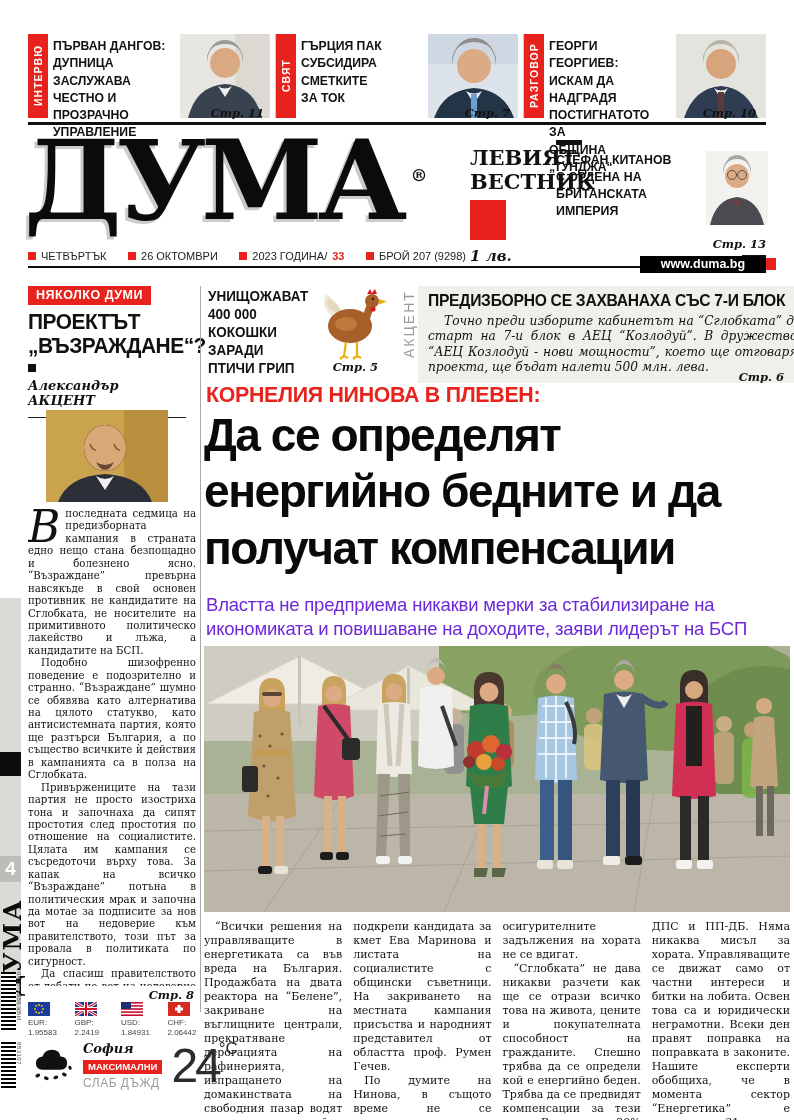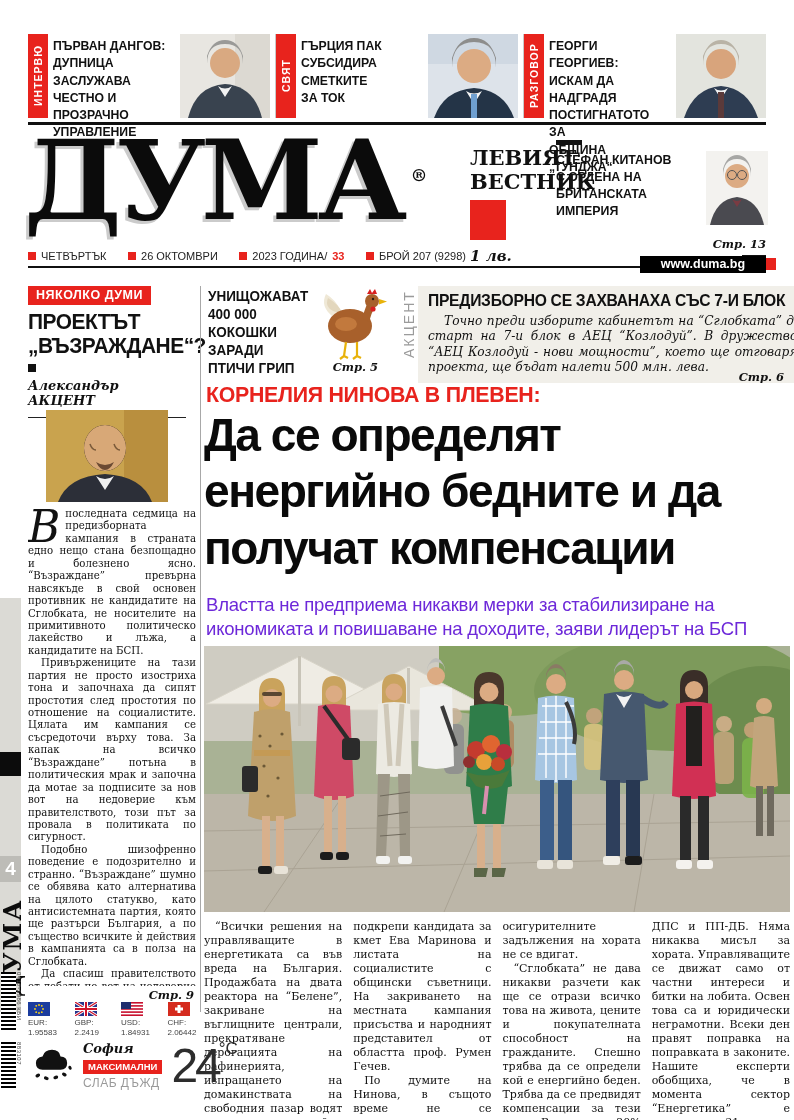--- a/index.html
+++ b/index.html
@@ -175,20 +175,25 @@
         <svg viewBox="0 0 90 84" width="90" height="84">
           <rect width="90" height="84" fill="#e3e4de"></rect>
           <path d="M27,32 Q27,10 45,10 Q63,10 63,32 L63,22 Q57,6 45,6 Q33,6 27,22 Z" fill="#b9b3a6"></path>
           <circle cx="45" cy="30" r="15" fill="#d8a47c"></circle>
           <path d="M8,84 Q18,54 45,52 Q72,54 82,84 Z" fill="#2e3d52"></path>
           <path d="M38,54 L45,65 L52,54 Q45,59 38,54 Z" fill="#f2f2f2"></path>
           <rect x="42" y="58" width="6" height="26" fill="#5b3a3a"></rect>
         </svg>
       </div>
     </div>
+  </div>
+  <div class="refsrow">
+    <div class="pageref">Стр. 11</div>
+    <div class="pageref">Стр. 7</div>
+    <div class="pageref">Стр. 10</div>
   </div>
   <div class="ruler1"></div>
 
   <div class="logo"><span>ДУМА</span><sup>®</sup></div>
   <div class="tagline ml">ЛЕВИЯТ
 ВЕСТНИК</div>
   <div class="redsquare"></div>
 
   <div class="kitanov">
     <div class="kdash"></div>
@@ -258,25 +263,25 @@
       <ellipse cx="59" cy="38" rx="21" ry="23" fill="#d8aráč77"></ellipse>
       <ellipse cx="59" cy="38" rx="21" ry="23" fill="#d8a877"></ellipse>
       <path d="M44,34 Q46,40 50,40 M68,34 Q70,40 74,40" stroke="#7a5a3a" stroke-width="1.5" fill="none"></path>
       <path d="M50,52 Q59,58 68,52 Q64,60 59,60 Q54,60 50,52 Z" fill="#6b4a33"></path>
       <path d="M12,92 Q22,66 59,64 Q96,66 106,92 Z" fill="#2c2f38"></path>
       <path d="M50,66 L59,80 L68,66 Q59,72 50,66 Z" fill="#f0f0f0"></path>
     </svg>
   </div>
   <div class="optext">
     <p class="first"><span class="dropcap">В</span><span>последната седмица на предизборната кампания в страната едно нещо стана безпощадно и болезнено ясно. “Възраждане” превърна навсякъде в свой основен противник не кандидатите на Сглобката, не носителите на примитивното политическо лакейство и лъжа, а кандидатите на БСП.</span></p>
+    <p>Подобно шизофренно поведение е подозрително и странно. “Възраждане” шумно се обявява като алтернатива на цялото статукво, като антисистемната партия, която ще разтърси България, а по същество всичките ѝ действия в кампанията са в полза на Сглобката.</p>
     <p>Привържениците на тази партия не просто изостриха тона и започнаха да сипят простотия след простотия по отношение на социалистите. Цялата им кампания се съсредоточи върху това. За капак на всичко “Възраждане” потъна в политическия мрак и започна да мотае за подписите за нов вот на недоверие към правителството, този път за провала в политиката по сигурност.</p>
-    <p>Подобно шизофренно поведение е подозрително и странно. “Възраждане” шумно се обявява като алтернатива на цялото статукво, като антисистемната партия, която ще разтърси България, а по същество всичките ѝ действия в кампанията са в полза на Сглобката.</p>
     <p>Да спасиш правителството от дебати по вот на недоверие е хвърляне на спасителна жилетка на статуквото. И точно тук се появява тежкото подозрение, че “Възраждане” не е никаква алтернатива. А поредният инженерен проект, чиято цел е да обезсили и маргинализира протестния вот.</p>
   </div>
-  <div class="oppage pageref">Стр. 9</div>
+  <div class="oppage pageref">Стр. 8</div>
 
   <div class="vdivider"></div>
 
   <div class="birdflu">
     <div class="bftitle ml">УНИЩОЖАВАТ
 400 000
 КОКОШКИ ЗАРАДИ
 ПТИЧИ ГРИП</div>
     <div class="bfchicken">
       <svg viewBox="0 0 72 78" width="72" height="78">

